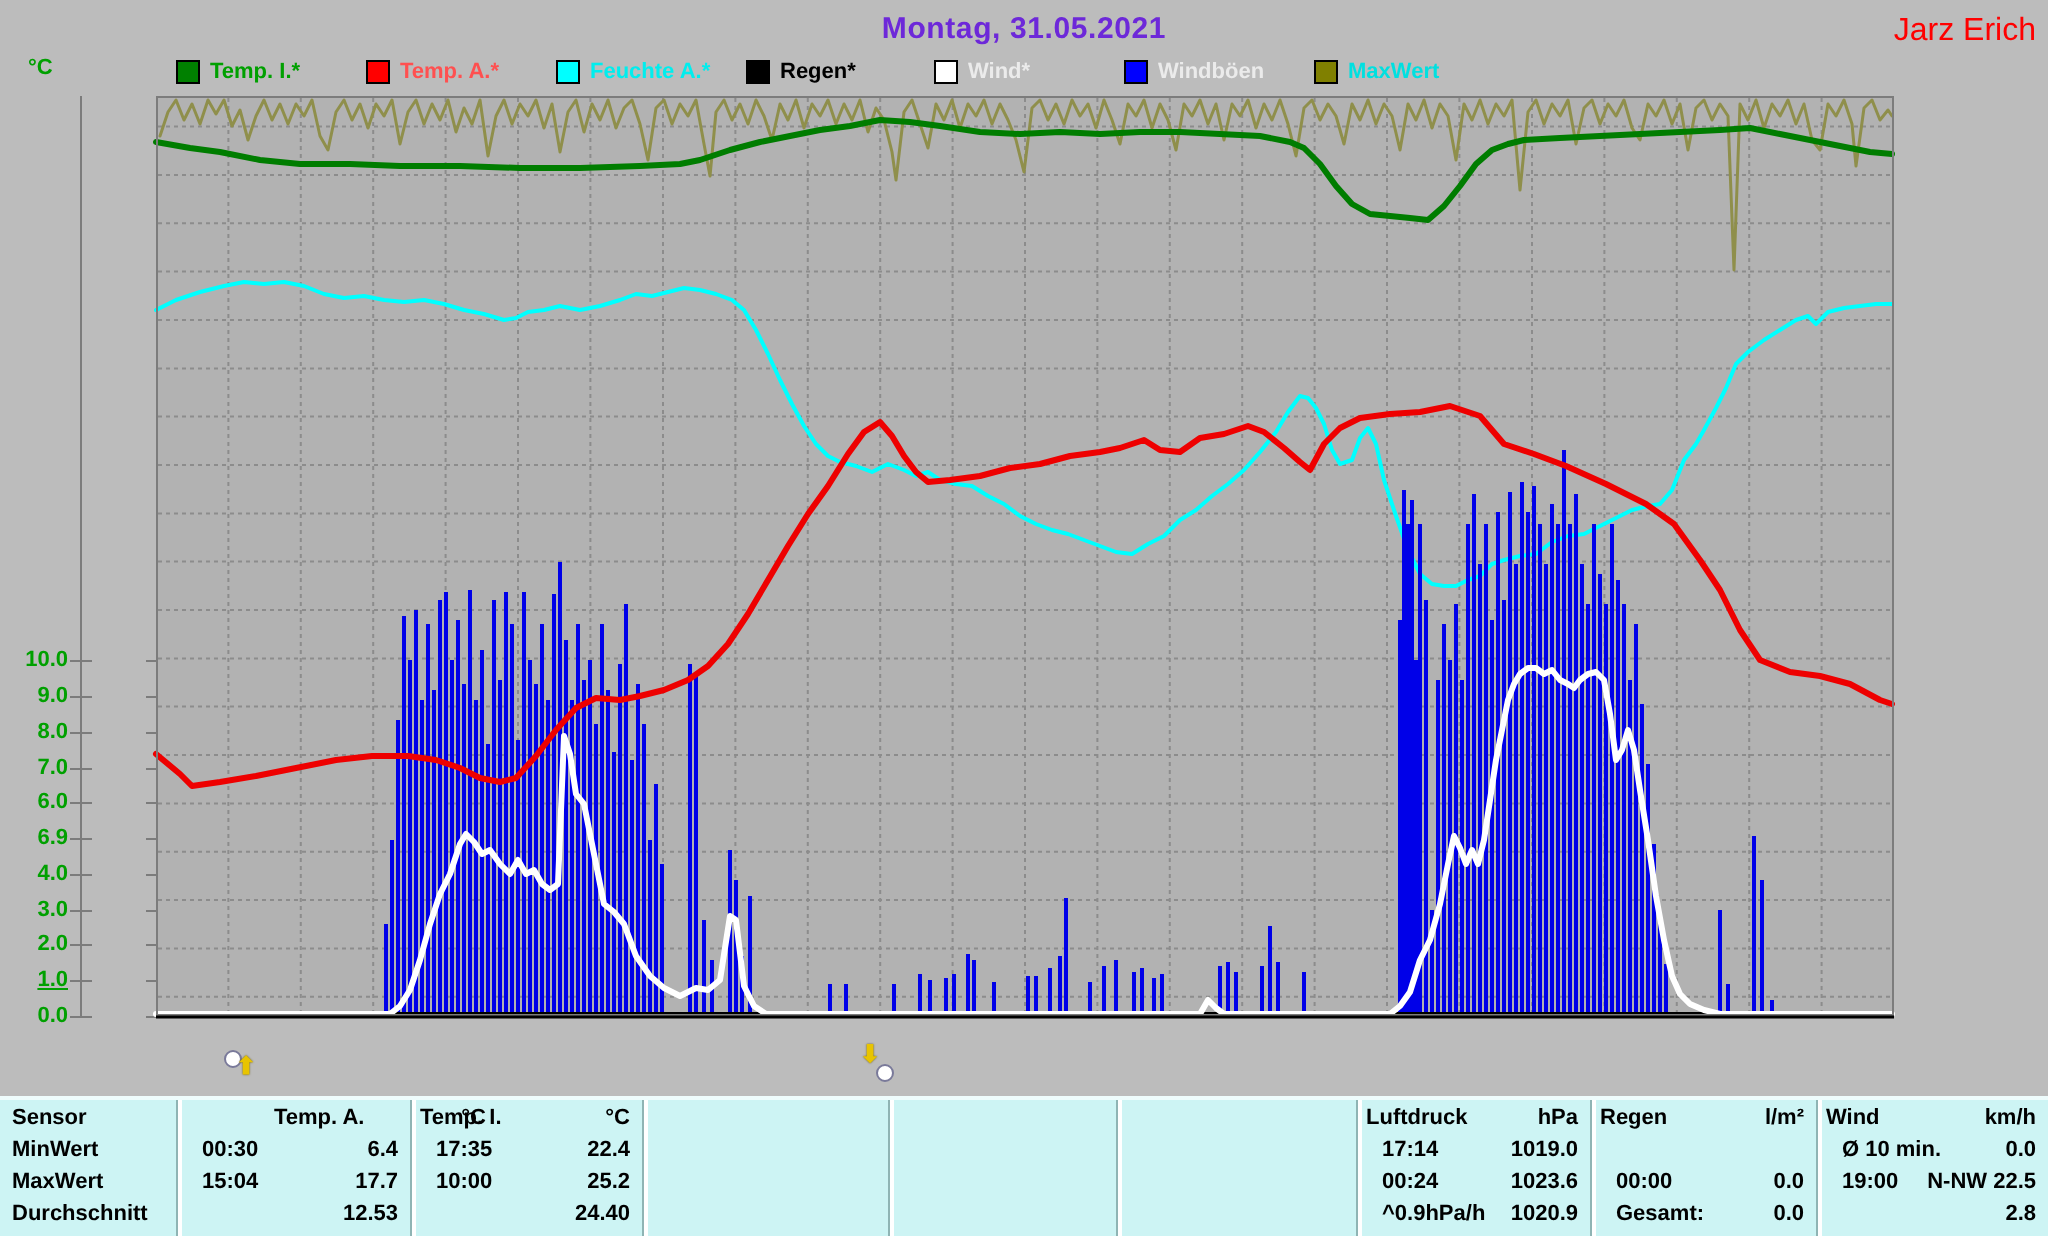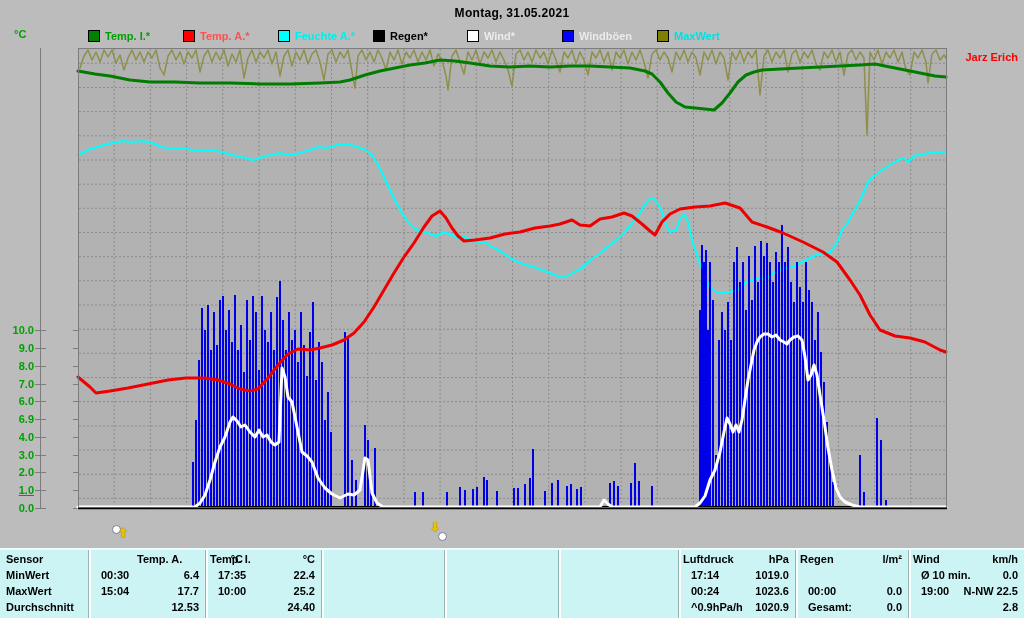--- a/index.html
+++ b/index.html
@@ -1,22 +1,22 @@
 <!DOCTYPE html>
 <html><head>
 <meta charset="utf-8">
 <style>
   html,body{margin:0;padding:0;}
   body{width:1024px;height:618px;overflow:hidden;background:#bcbcbc;
        font-family:"Liberation Sans",sans-serif;-webkit-font-smoothing:none;}
   #app{position:relative;width:1024px;height:618px;background:#bcbcbc;}
   .abs{position:absolute;}
-  #title{top:6px;left:0;width:1024px;text-align:center;color:#000000;
-         font-size:12px;font-weight:700;letter-spacing:.3px;}
-  #user{top:7px;right:6px;color:#ff0000;font-size:11px;font-weight:700;margin-top:44px;}
+  #title{top:6px;left:0;width:1024px;text-align:center;color:#6d28d9;
+         font-size:15px;font-weight:700;letter-spacing:.3px;}
+  #user{top:7px;right:6px;color:#ff0000;font-size:16px;font-weight:400;}
   #axis-unit{top:28px;left:14px;color:#00a000;font-size:11px;font-weight:700;}
   #legend{top:30px;left:0;height:16px;width:1024px;}
   .legend-item{position:absolute;top:0;display:flex;align-items:center;gap:5px;
                font-size:11px;font-weight:700;white-space:nowrap;}
   .swatch{width:10px;height:10px;border:1px solid #000;display:inline-block;}
   .ylab{position:absolute;left:0;width:34px;text-align:right;color:#00a000;
         font-size:11px;font-weight:600;}
   #plot-svg{position:absolute;left:30px;top:44px;}
   .marker{position:absolute;width:16px;height:16px;font-size:10px;line-height:10px;}
   .marker .moon{position:absolute;width:7px;height:7px;background:#ffffff;

